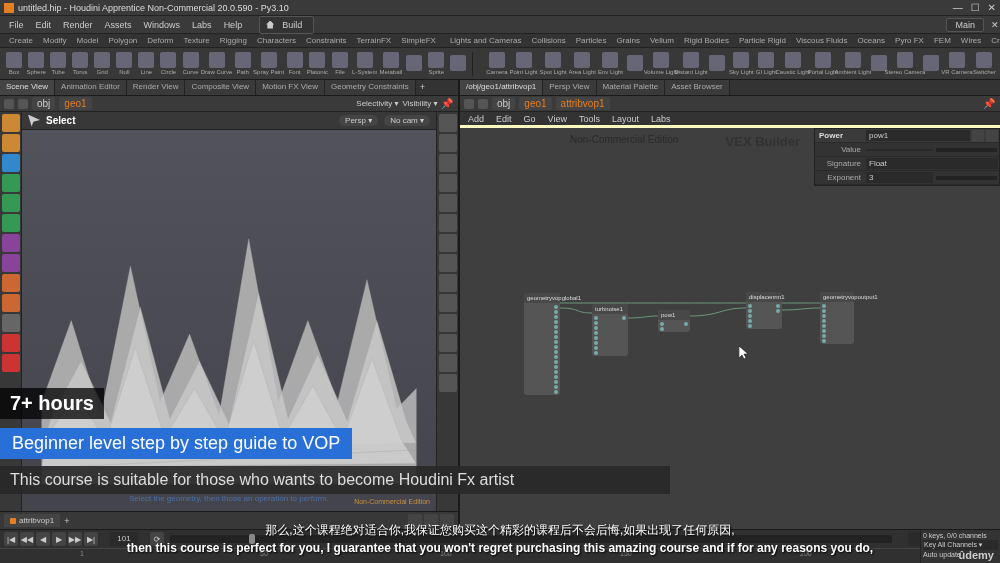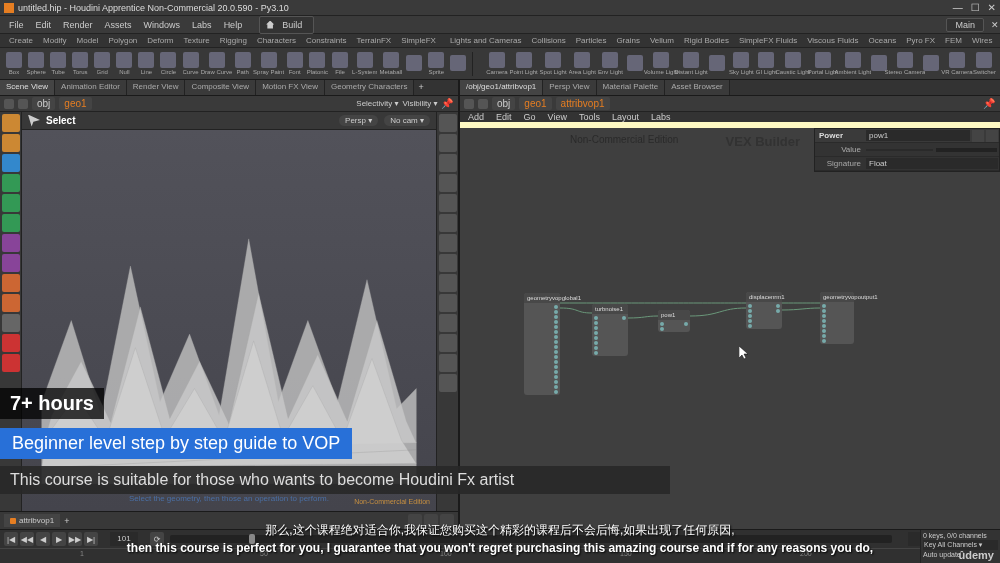--- a/index.html
+++ b/index.html
@@ -71,21 +71,21 @@
 
 .bottom-tab { height: 18px; background: #383838; display: flex; align-items: center; padding: 0 4px; border-top: 1px solid #1a1a1a; }
 .bottom-tab .btab { font-size: 8px; padding: 2px 6px; background: #444; cursor: pointer; display: flex; align-items: center; gap: 3px; }
 .bottom-tab .orange-dot { width: 6px; height: 6px; background: #e67e22; border-radius: 1px; }
 .bottom-tab-right { margin-left: auto; display: flex; gap: 2px; }
 .bottom-tab-right .bic { width: 14px; height: 14px; background: #444; border-radius: 2px; cursor: pointer; }
 
 
 .rp-tabs { height: 16px; background: #333; display: flex; border-bottom: 1px solid #1a1a1a; }
 .rp-pathbar { height: 16px; background: #3a3a3a; display: flex; align-items: center; padding: 0 4px; gap: 4px; border-bottom: 1px solid #222; }
-.rp-menubar { height: 16px; background: #333; display: flex; align-items: center; padding: 0 4px; gap: 4px; border-bottom: 6px solid #fef9c3; }
+.rp-menubar { height: 16px; background: #333; display: flex; align-items: center; padding: 0 4px; gap: 4px; border-bottom: 3px solid #fef9c3; }
 .rp-menubar span { font-size: 9px; padding: 0 4px; cursor: pointer; }
 .rp-canvas { flex: 1; background: #3f3f3f; position: relative; overflow: hidden; }
 
 .watermark-nc { position: absolute; top: 6px; left: 110px; font-size: 10px; color: #2a2a2a; }
 .watermark-vex { position: absolute; top: 6px; right: 200px; font-size: 13px; font-weight: bold; color: #323232; }
 
 
 .param-panel { position: absolute; top: 0; right: 0; width: 186px; background: #333; border: 1px solid #222; }
 .param-row { display: flex; align-items: center; height: 14px; border-bottom: 1px solid #2a2a2a; }
 .param-row .plabel { width: 50px; text-align: right; font-size: 8px; color: #aaa; padding-right: 4px; }
@@ -166,21 +166,21 @@
       <span>Constraints</span>
       <span>TerrainFX</span>
       <span>SimpleFX</span>
       <div style="flex: 1 1 0%;"></div>
       <span>Lights and Cameras</span>
       <span>Collisions</span>
       <span>Particles</span>
       <span>Grains</span>
       <span>Vellum</span>
       <span>Rigid Bodies</span>
-      <span>SimpleFX Fluids</span>
+      <span>Particle Rigid</span>
       <span>Viscous Fluids</span>
       <span>Oceans</span>
       <span>Pyro FX</span>
       <span>FEM</span>
       <span>Wires</span>
       <span>Crowds</span>
     </div>
 
   <div class="shelf-tools" id="shelf-tools">
       <div class="tool">
@@ -345,21 +345,21 @@
 
   <div class="main-split">
 
     <div class="left-pane">
       <div class="pane-tabs-row" id="left-tabs">
           <span class="pane-tab active">Scene View</span>
           <span class="pane-tab">Animation Editor</span>
           <span class="pane-tab">Render View</span>
           <span class="pane-tab">Composite View</span>
           <span class="pane-tab">Motion FX View</span>
-          <span class="pane-tab">Geometry Characters</span>
+          <span class="pane-tab">Geometry Constraints</span>
           <span class="pane-tab-add">+</span>
         </div>
       <div class="pathbar">
         <div class="nav-ic"></div>
         <div class="nav-ic"></div>
         <span class="seg">obj</span>
         <span class="seg orange">geo1</span>
         <div class="spacer"></div>
         <span style="font-size:8px">Selectivity ▾</span>
         <span style="font-size:8px">Visibility ▾</span>
@@ -474,20 +474,25 @@
           </div>
           <div class="param-row">
             <span class="plabel">Value</span>
             <span class="pval"></span>
             <div style="flex:1;height:4px;background:#222;margin:0 2px"></div>
           </div>
           <div class="param-row">
             <span class="plabel">Signature</span>
             <span class="pval">Float</span>
           </div>
+          <div class="param-row">
+            <span class="plabel">Exponent</span>
+            <span class="pval">3</span>
+            <div style="flex:1;height:4px;background:#222;margin:0 2px"></div>
+          </div>
         </div>
 
         <svg style="position:absolute;inset:0;width:100%;height:100%;pointer-events:none">
           <path class="vop-wire" d="M 100 180 C 120 180 115 185 132 185"></path>
           <path class="vop-wire" d="M 168 190 C 185 190 185 188 198 188"></path>
           <path class="vop-wire" d="M 230 188 C 260 188 260 180 286 180"></path>
           <path class="vop-wire" d="M 100 175 C 200 175 240 175 286 175"></path>
           <path class="vop-wire" d="M 322 175 C 340 175 345 175 360 175"></path>
           <path class="vop-wire" d="M 322 182 C 340 182 345 180 360 180"></path>
         </svg>

